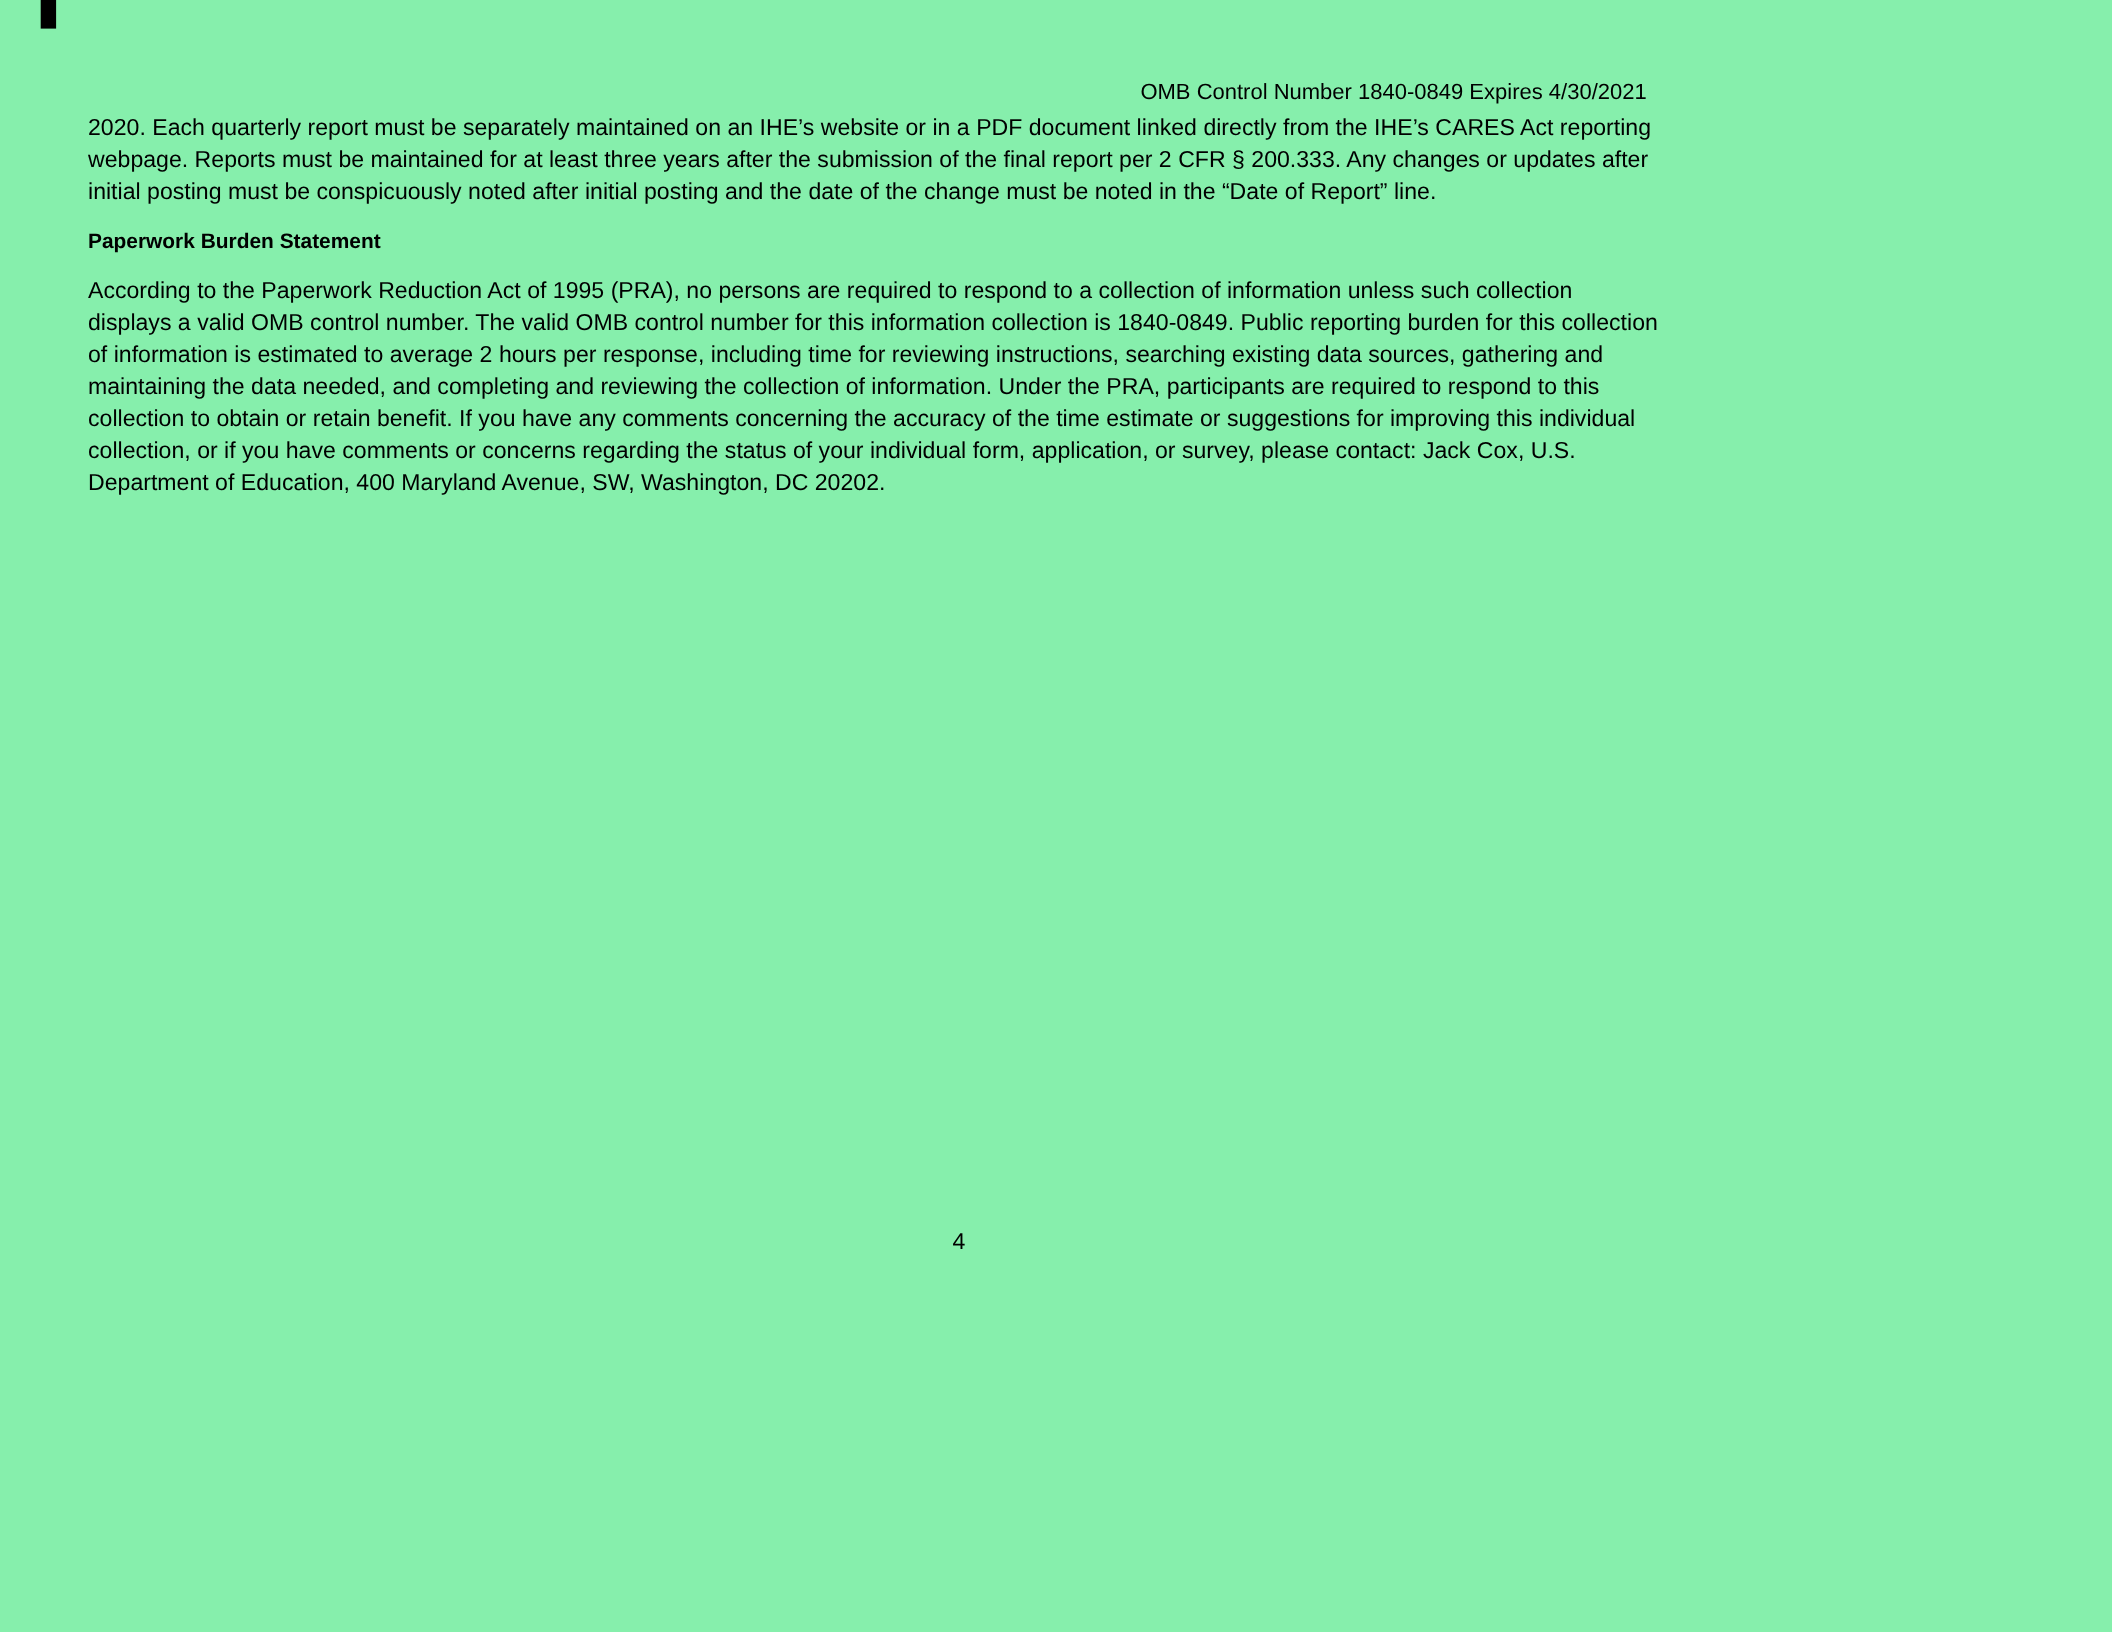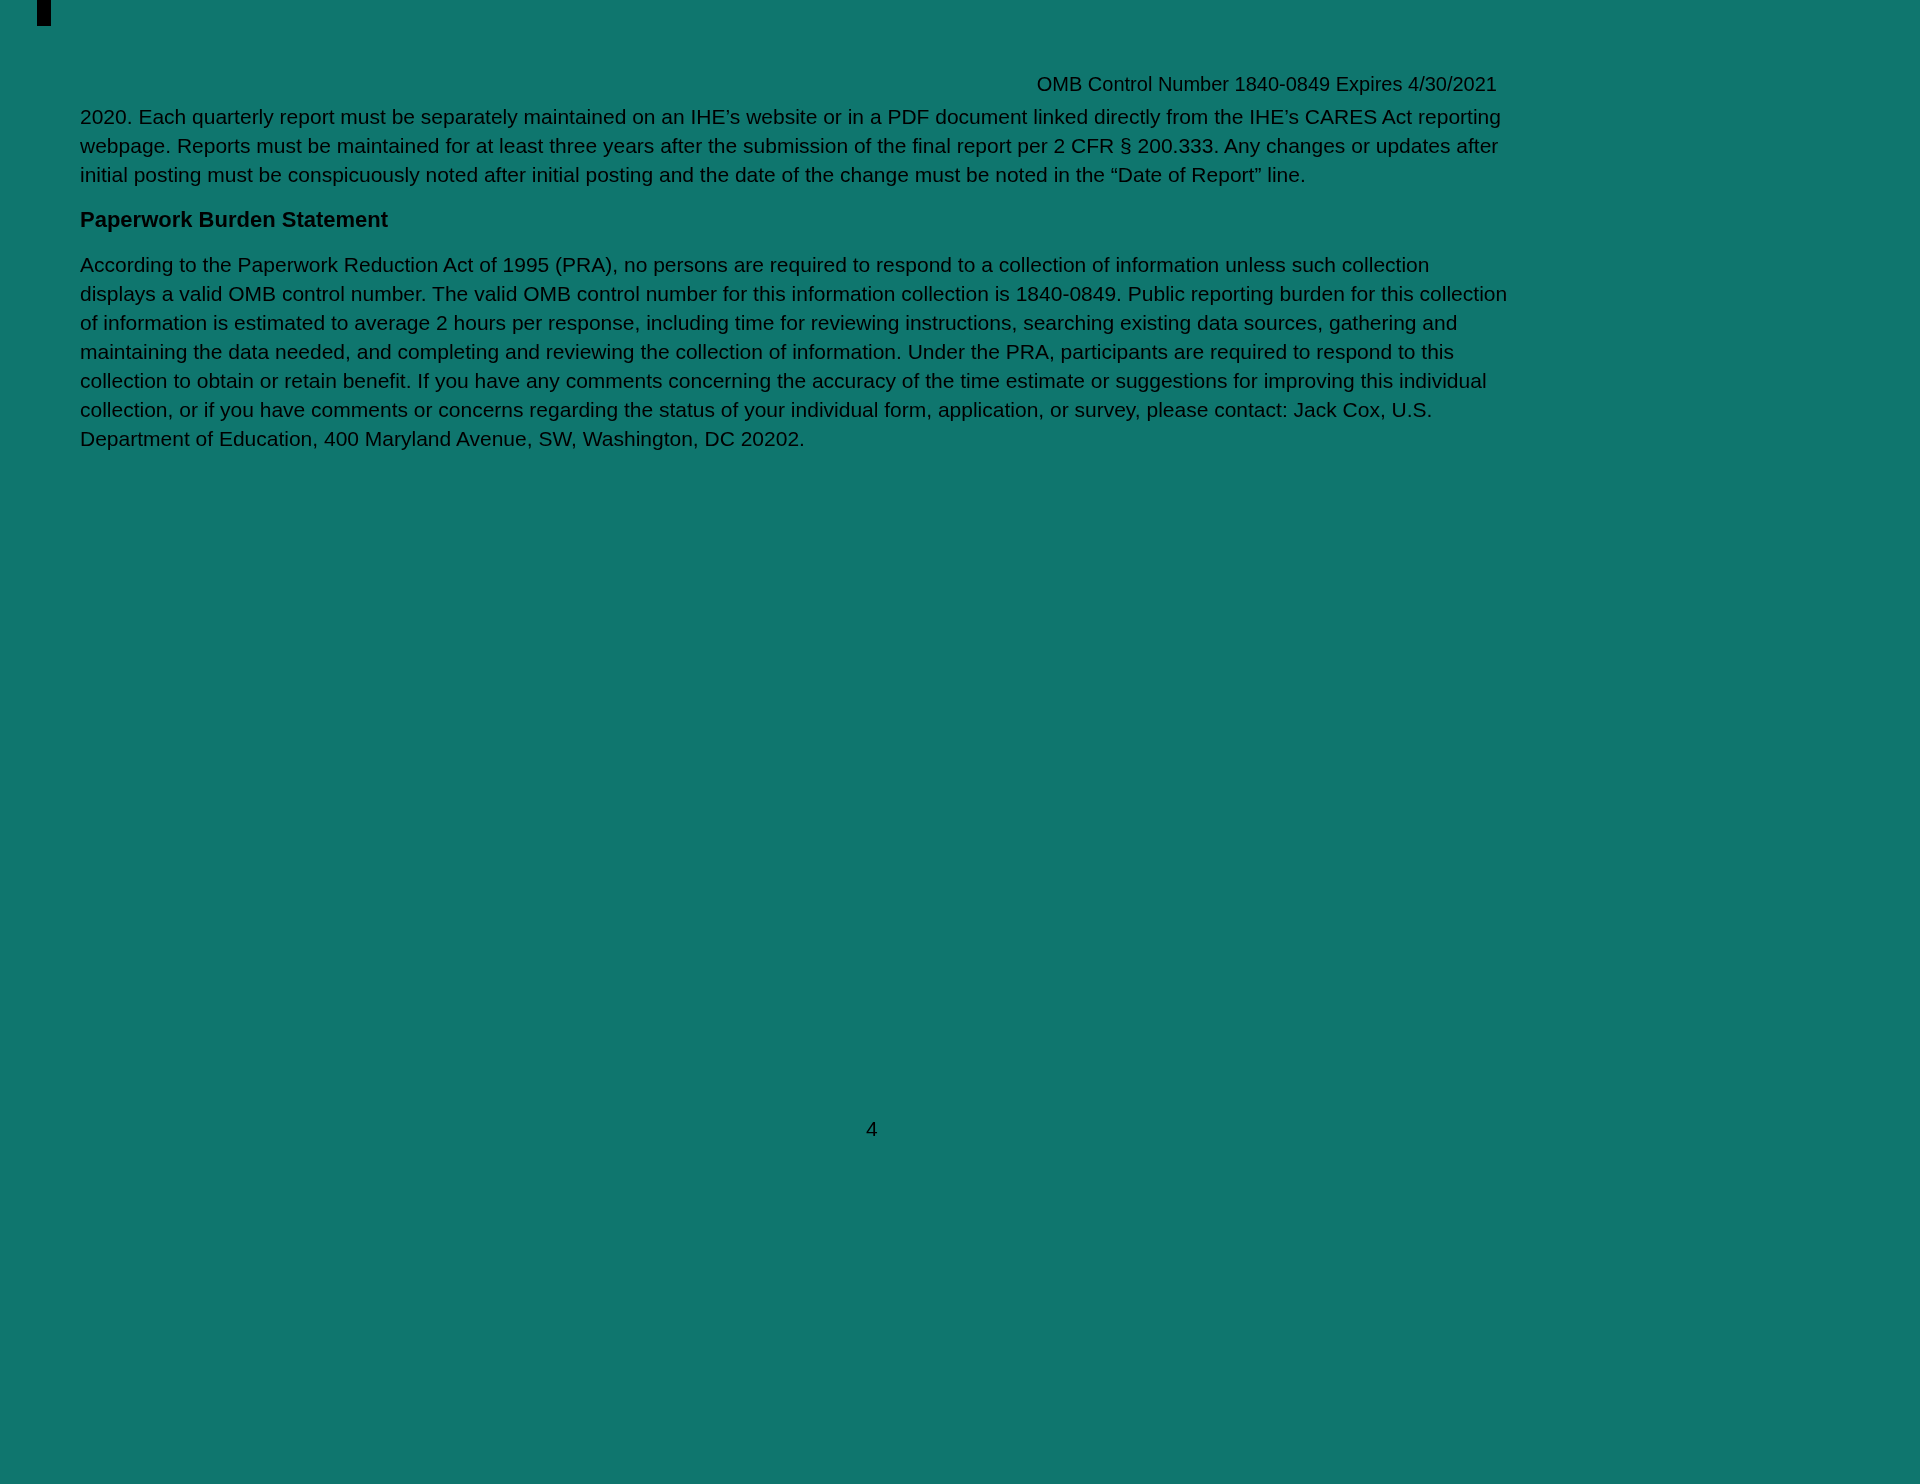--- a/index.html
+++ b/index.html
@@ -10,21 +10,21 @@
   body {
     width: 1920px;
     height: 1484px;
     font-family: "Liberation Sans", sans-serif;
     color: #000000;
   }
   .page {
     position: relative;
     width: 1920px;
     height: 1484px;
-    background: #0f766e;
+    background: #86efac;
     overflow: hidden;
   }
   .corner-mark {
     position: absolute;
     left: 37px;
     top: 0;
     width: 14px;
     height: 26px;
     background: #000000;
   }
@@ -43,21 +43,21 @@
     top: 102px;
     left: 80px;
     width: 1430px;
     font-size: 21px;
     line-height: 29px;
   }
   .content p {
     margin: 0 0 16px 0;
   }
   .content h2 {
-    font-size: 22px;
+    font-size: 19px;
     line-height: 29px;
     font-weight: bold;
     margin: 16px 0 16px 0;
   }
   .footer-version {
     position: absolute;
     top: 1100px;
     left: 70px;
     width: 1427px;
     text-align: center;

